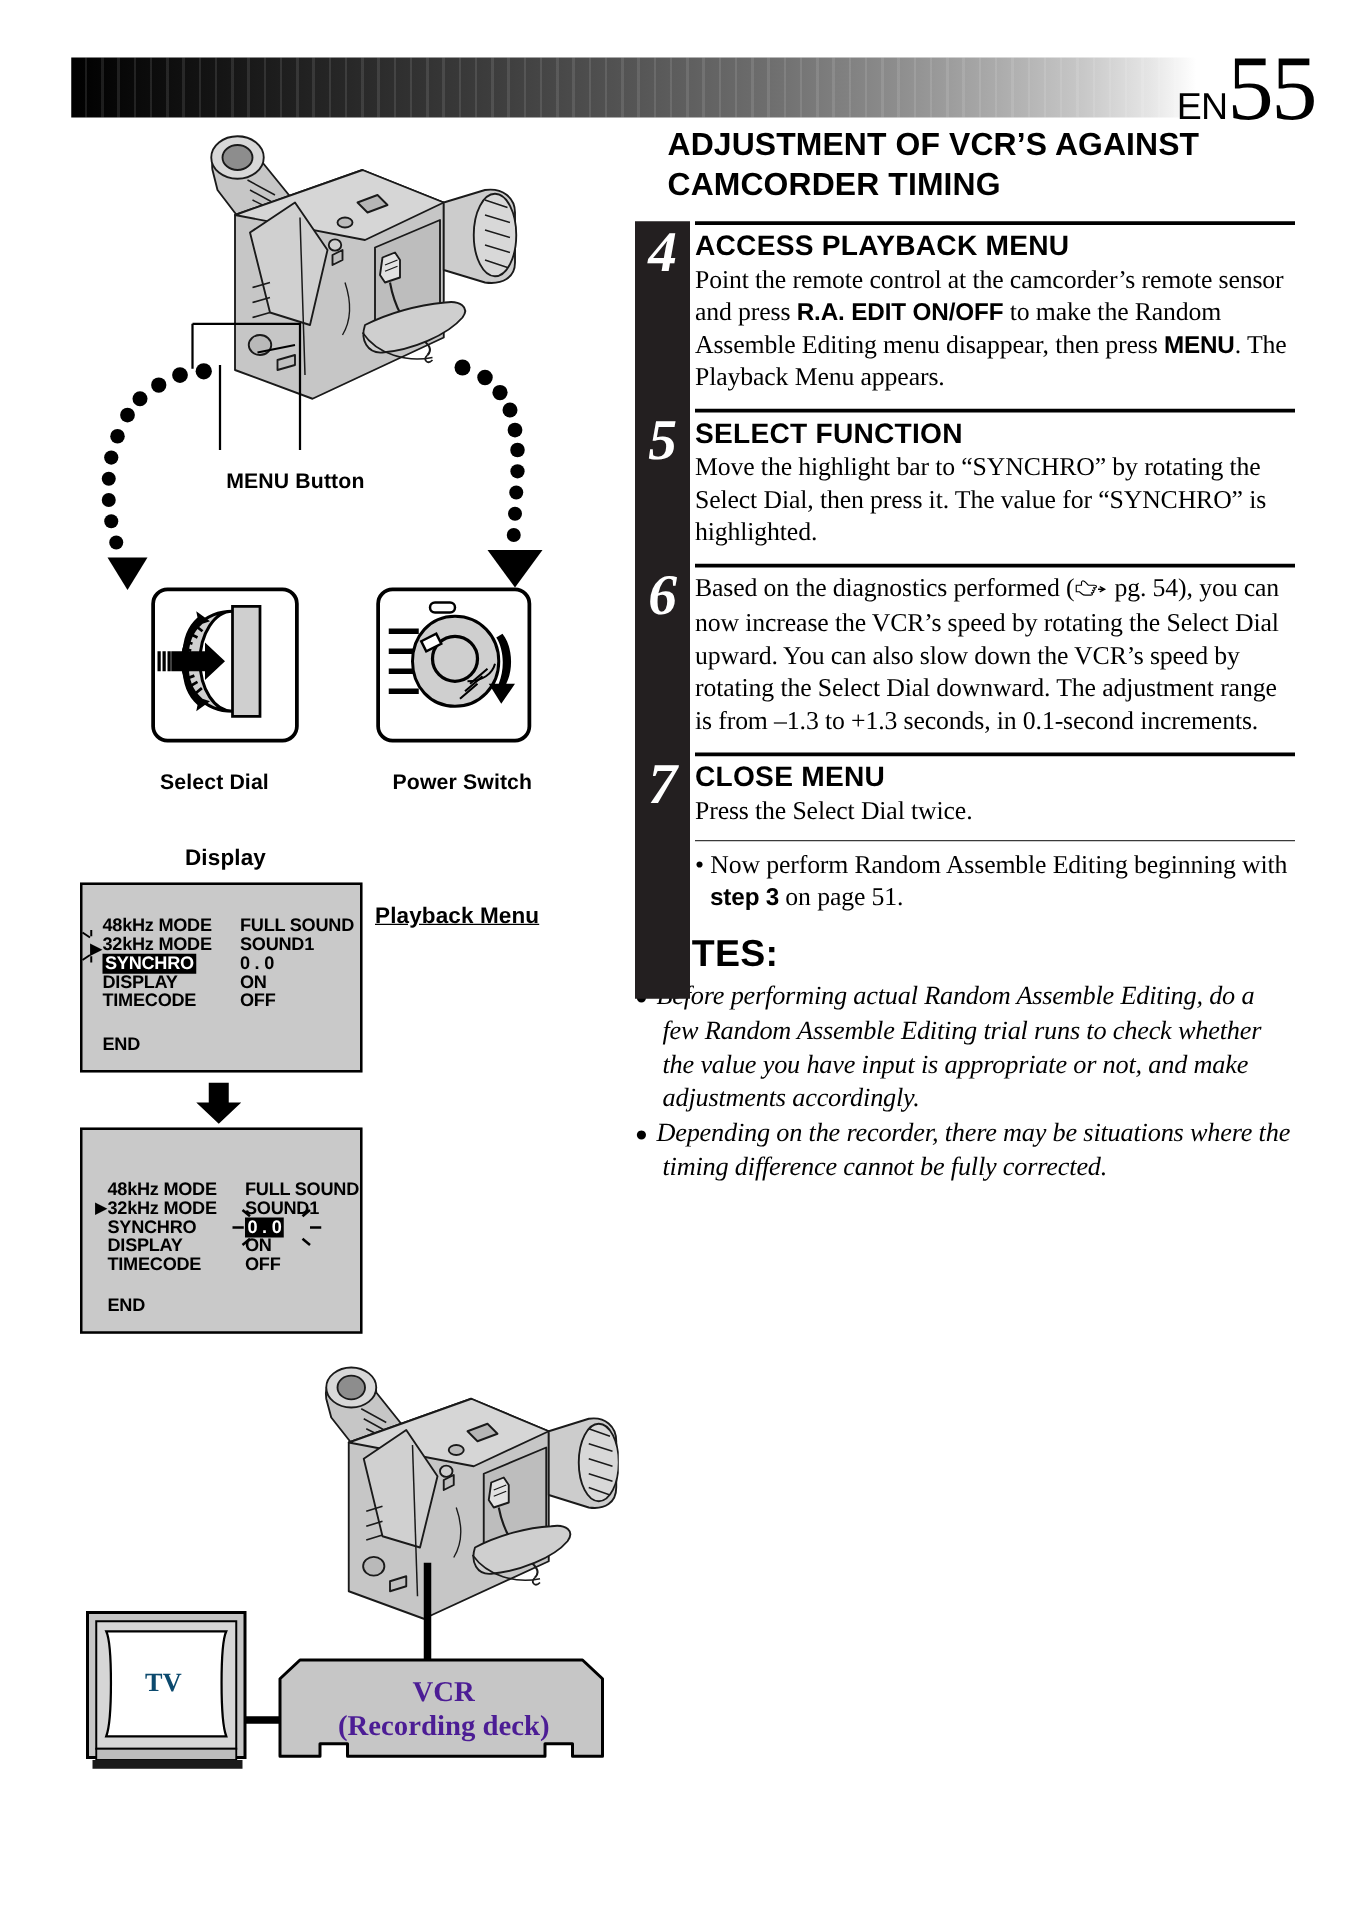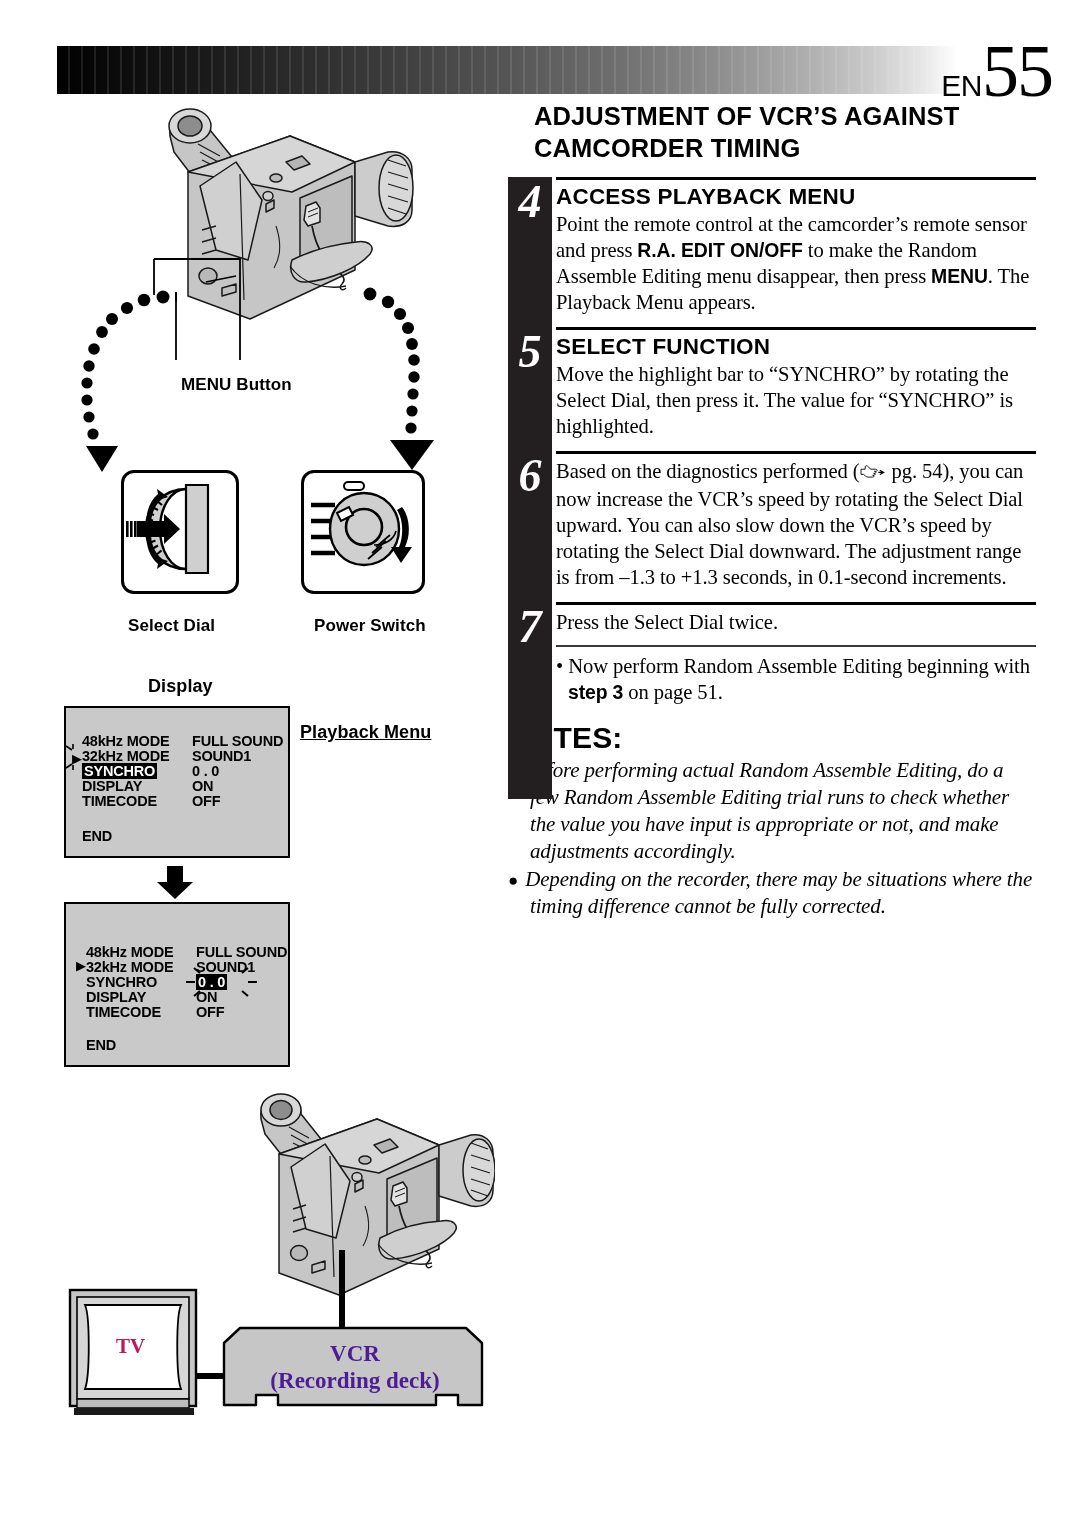--- a/index.html
+++ b/index.html
@@ -239,20 +239,21 @@
         <div class="stepnum" style="top:2px;">6</div>
         <p><span>Based on the diagnostics performed (</span><span class="hand-icon"><svg width="26" height="15" viewBox="0 0 26 15">
                 <path d="M1 4.2h4.2V2.0c0-1.0.9-1.5 1.7-1.2.6.2 1.0.5 1.6 1.1l2.1 2.3h5.0c1.0 0 1.6.5 1.6 1.1 0 .6-.6 1.0-1.6 1.0h-1.2c1.0 0 1.6.4 1.6 1.0s-.6 1.0-1.6 1.0h-.8c.9 0 1.5.4 1.5 1.0s-.6 1.0-1.5 1.0h-.9c.8 0 1.3.4 1.3.9s-.5.9-1.3.9h-4.4c-1.2 0-2.0-.3-2.9-1.1l-1.8-1.6H1z" fill="none" stroke="#000" stroke-width="0.9"></path>
                 <path d="M18.4 7.4h5.0M19.8 5.3l3.9 2.1-3.9 2.1" fill="none" stroke="#000" stroke-width="1.1"></path>
               </svg></span><span> pg. 54)</span><span>, you can now increase the VCR’s speed by rotating the Select Dial upward. You can also slow down the VCR’s speed by rotating the Select Dial downward. The adjustment range is from –1.3 to +1.3 seconds, in 0.1-second increments.</span></p>
       </div>
 
       <div class="step">
         <div class="rule"></div>
         <div class="stepnum" style="top:2px;">7</div>
+        <h2>CLOSE MENU</h2>
         <p style="margin-bottom:10px;">Press the Select Dial twice.</p>
       </div>
 
       <div class="step">
         <div class="rule thin" style="margin-bottom:6px;"></div>
         <p class="bullet-note"><span>• Now perform Random Assemble Editing beginning with </span><b>step</b><span> </span><b>3</b><span> on page 51.</span></p>
       </div>
 
     </div>
   </div>
@@ -508,21 +509,21 @@
   <path d="M22 0 L22 88" stroke="#000" stroke-width="6" fill="none"></path>
 </svg>
 
 <svg class="tvbox" style="left:66px; top:1286px;" width="140" height="134" viewBox="0 0 140 134">
   <rect x="4" y="4" width="126" height="116" fill="#c6c6c6" stroke="#000" stroke-width="2.4"></rect>
   <rect x="11" y="11" width="112" height="102" fill="#d6d6d6" stroke="#000" stroke-width="1.6"></rect>
   <path d="M19 19 L115 19 C110 30 110 90 115 103 L19 103 C24 90 24 30 19 19 Z" fill="#ffffff" stroke="#000" stroke-width="1.8"></path>
   <rect x="11" y="113" width="112" height="9" fill="#bdbdbd" stroke="#000" stroke-width="1.5"></rect>
   <rect x="8" y="122" width="120" height="7" fill="#1a1a1a"></rect>
 </svg>
-<div class="lbl" style="left:116px; top:1334px; font-size:21px; font-family:'Liberation Serif', serif; color:#be185d;">TV</div>
+<div class="lbl" style="left:116px; top:1334px; font-size:21px; font-family:'Liberation Serif', serif; color:#0c4a6e;">TV</div>
 
 <svg style="position:absolute; left:196px; top:1370px;" width="40" height="16">
   <path d="M0 6 L36 6" stroke="#000" stroke-width="6" fill="none"></path>
 </svg>
 
 <svg style="position:absolute; left:220px; top:1325px;" width="270" height="100" viewBox="0 0 270 100">
   <path d="M20 3 L246 3 L262 18 L262 80 L238 80 L238 70 L216 70 L216 80 L58 80 L58 70 L36 70 L36 80 L4 80 L4 18 Z" fill="#c6c6c6" stroke="#000" stroke-width="2.4" stroke-linejoin="round"></path>
 </svg>
 <div class="vcrlabel" style="left:230px; top:1341px; width:250px; font-size:23px;">
   <div>VCR</div>

